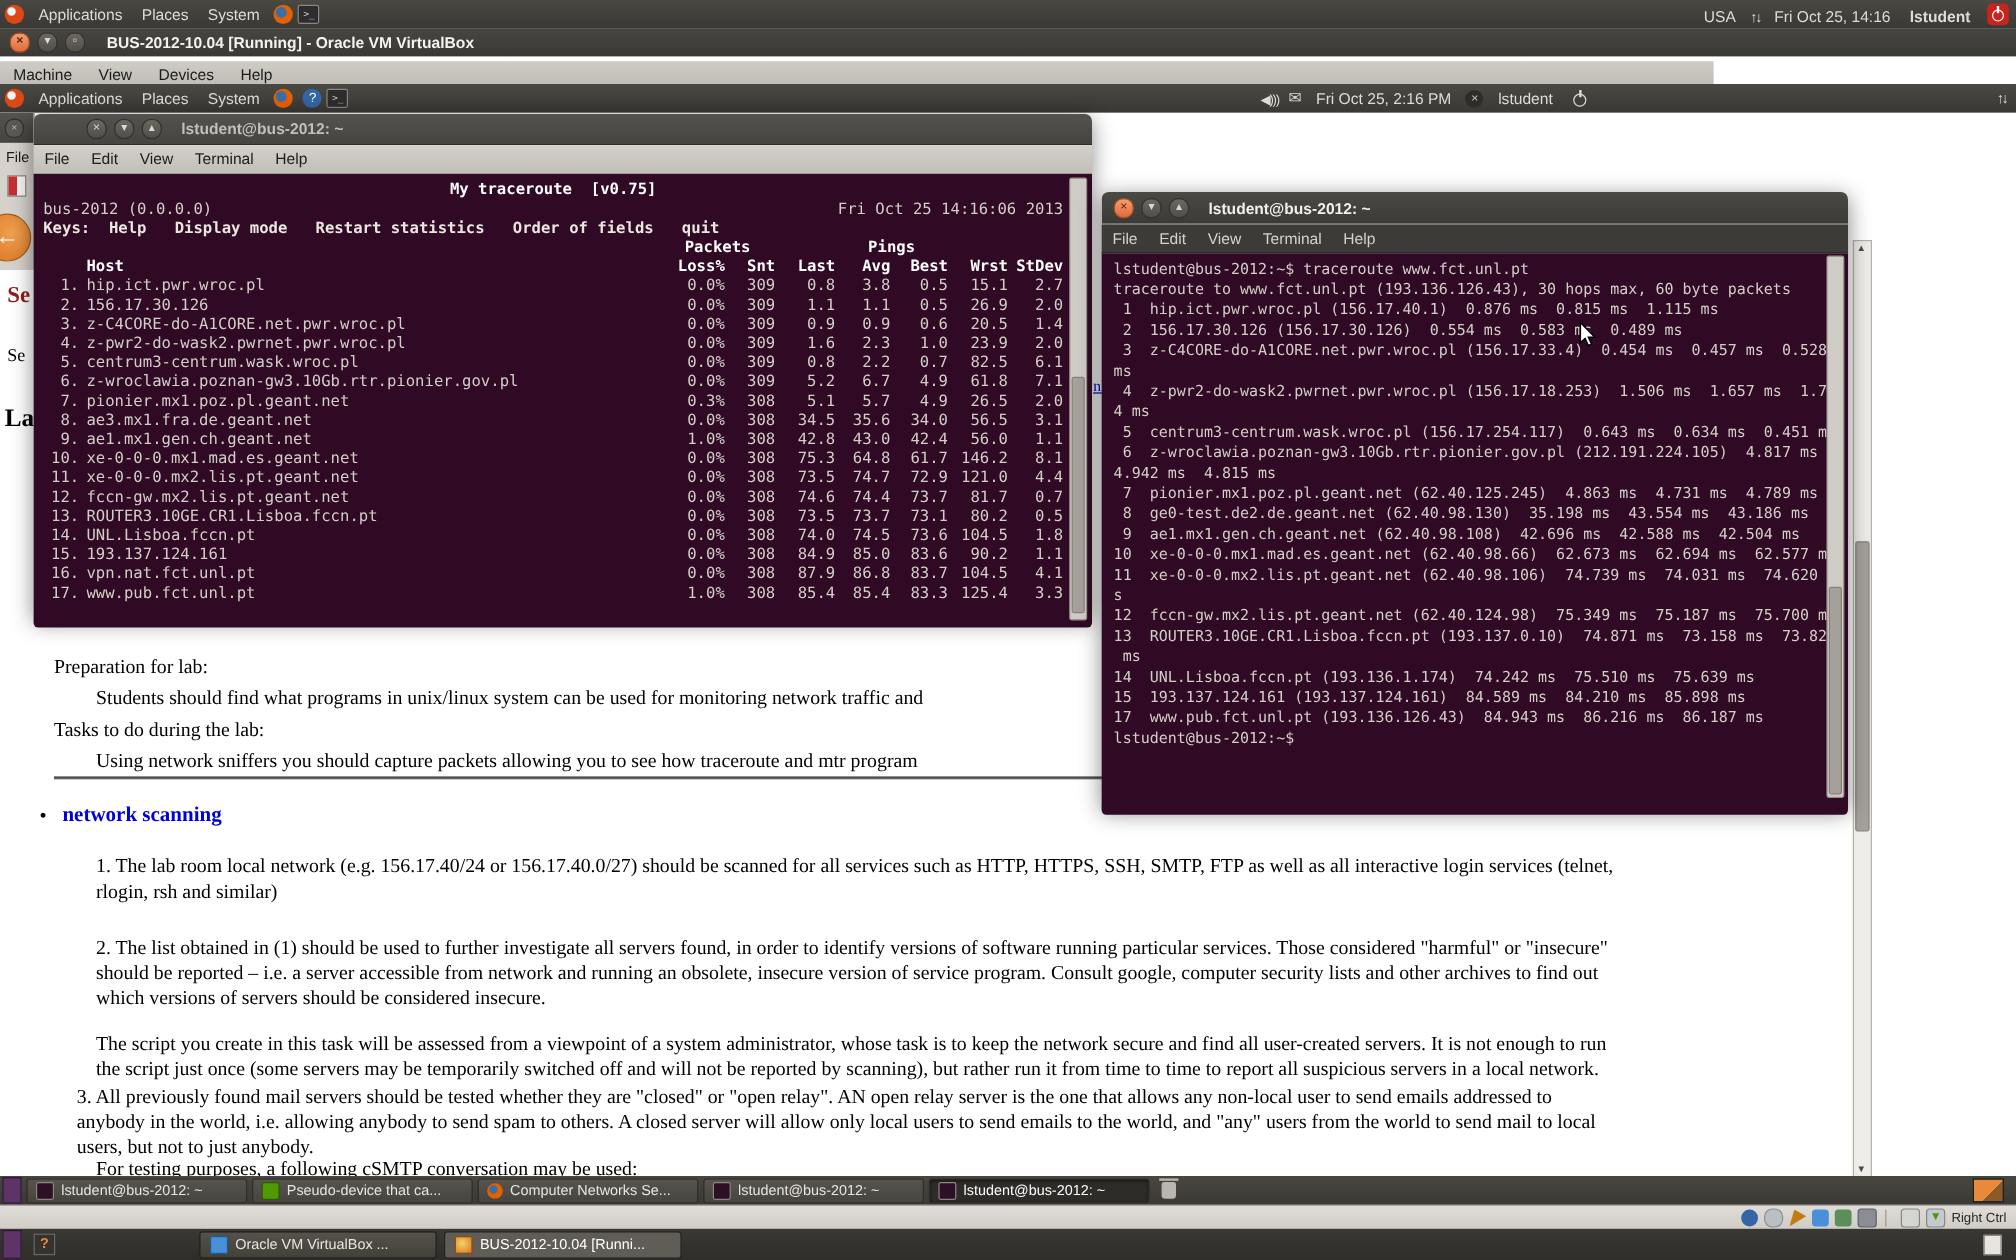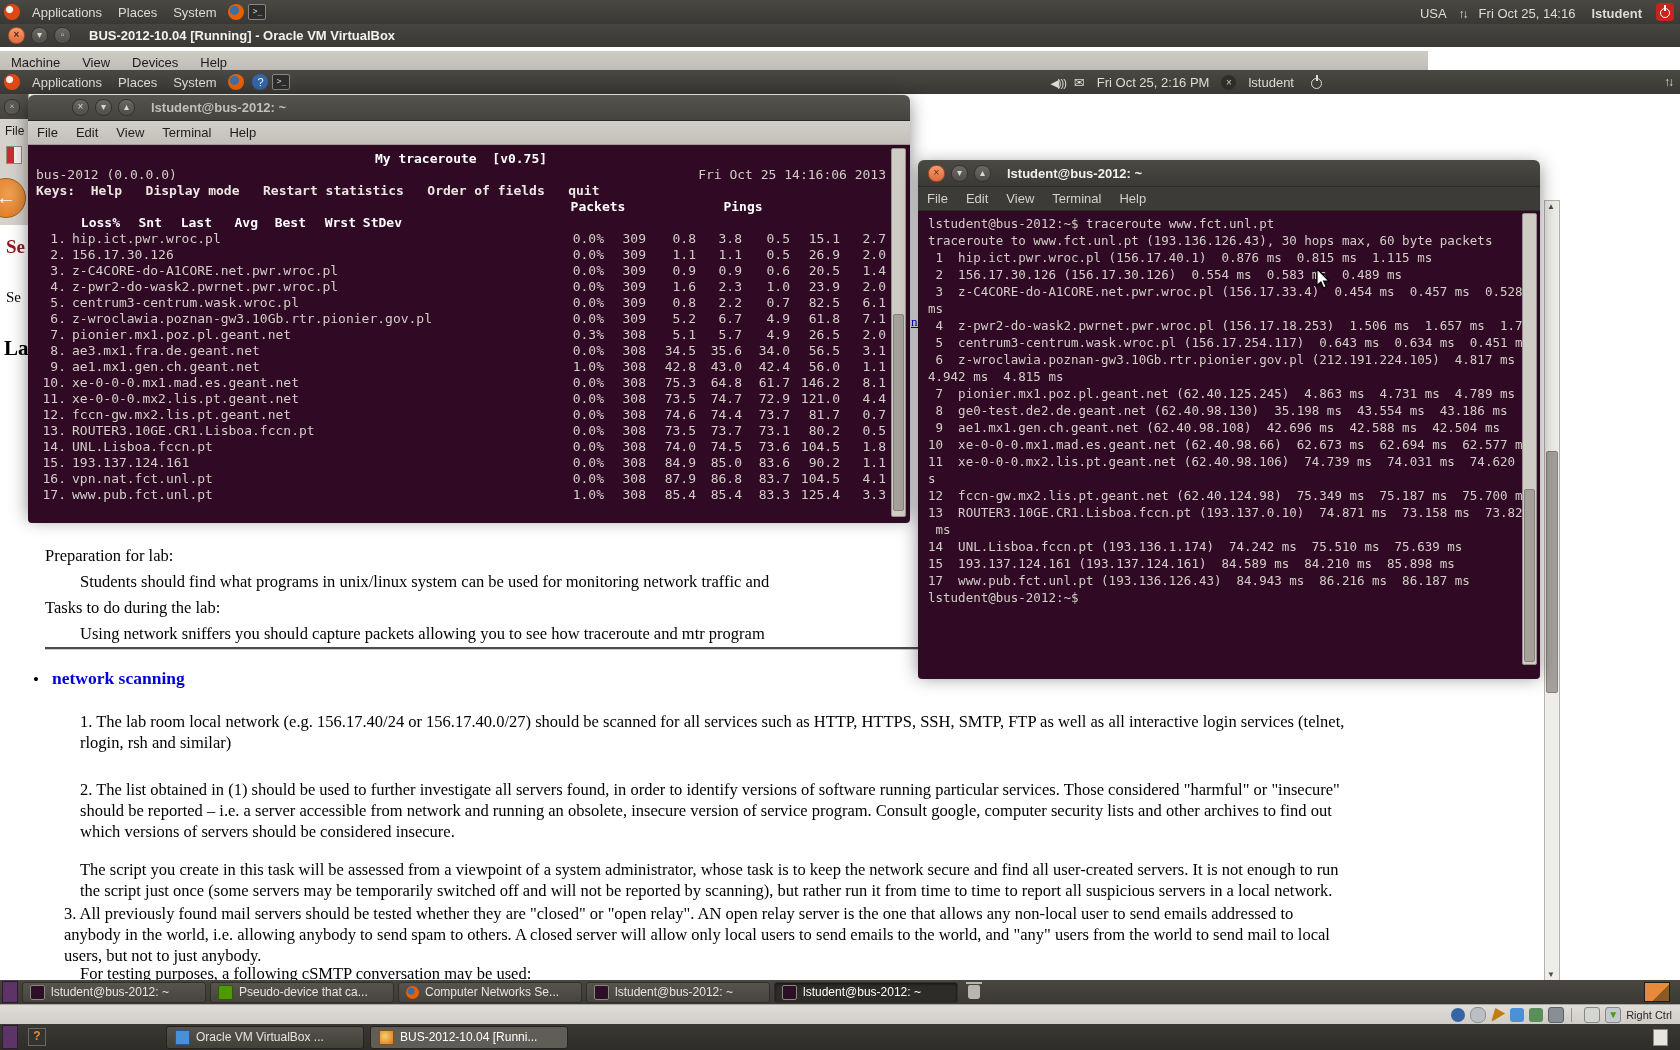--- a/index.html
+++ b/index.html
@@ -271,20 +271,21 @@
       <div class="mtr-row mtr-keys">Keys:  Help   Display mode   Restart statistics   Order of fields   quit</div>
       <div class="mtr-row">
         <span class="cN"></span><span class="cHost" style="flex:1"></span>
         <span class="grp" style="width:96px">Packets</span>
         <span class="cS c3"></span>
         <span class="grp" style="width:94px">Pings</span>
         <span class="cS" style="width:96px"></span>
       </div>
       <div class="mtr-row hdr">
         <span class="cN"></span>
+        <span class="cHost">Host</span>
         <span class="cS c1">Loss%</span>
         <span class="cS c2">Snt</span>
         <span class="cS c3">Last</span>
         <span class="cS c4">Avg</span>
         <span class="cS c5">Best</span>
         <span class="cS c6">Wrst</span>
         <span class="cS c7">StDev</span>
       </div>
       <div>
 
@@ -516,20 +517,21 @@
     <div class="termbody trace-body" style="height:464px">
       <div>
 
           <div class="trace-line">lstudent@bus-2012:~$ traceroute www.fct.unl.pt</div>
           <div class="trace-line">traceroute to www.fct.unl.pt (193.136.126.43), 30 hops max, 60 byte packets</div>
           <div class="trace-line"> 1  hip.ict.pwr.wroc.pl (156.17.40.1)  0.876 ms  0.815 ms  1.115 ms</div>
           <div class="trace-line"> 2  156.17.30.126 (156.17.30.126)  0.554 ms  0.583 ms  0.489 ms</div>
           <div class="trace-line"> 3  z-C4CORE-do-A1CORE.net.pwr.wroc.pl (156.17.33.4)  0.454 ms  0.457 ms  0.528</div>
           <div class="trace-line">ms</div>
           <div class="trace-line"> 4  z-pwr2-do-wask2.pwrnet.pwr.wroc.pl (156.17.18.253)  1.506 ms  1.657 ms  1.72</div>
+          <div class="trace-line">4 ms</div>
           <div class="trace-line"> 5  centrum3-centrum.wask.wroc.pl (156.17.254.117)  0.643 ms  0.634 ms  0.451 ms</div>
           <div class="trace-line"> 6  z-wroclawia.poznan-gw3.10Gb.rtr.pionier.gov.pl (212.191.224.105)  4.817 ms</div>
           <div class="trace-line">4.942 ms  4.815 ms</div>
           <div class="trace-line"> 7  pionier.mx1.poz.pl.geant.net (62.40.125.245)  4.863 ms  4.731 ms  4.789 ms</div>
           <div class="trace-line"> 8  ge0-test.de2.de.geant.net (62.40.98.130)  35.198 ms  43.554 ms  43.186 ms</div>
           <div class="trace-line"> 9  ae1.mx1.gen.ch.geant.net (62.40.98.108)  42.696 ms  42.588 ms  42.504 ms</div>
           <div class="trace-line">10  xe-0-0-0.mx1.mad.es.geant.net (62.40.98.66)  62.673 ms  62.694 ms  62.577 ms</div>
           <div class="trace-line">11  xe-0-0-0.mx2.lis.pt.geant.net (62.40.98.106)  74.739 ms  74.031 ms  74.620 m</div>
           <div class="trace-line">s</div>
           <div class="trace-line">12  fccn-gw.mx2.lis.pt.geant.net (62.40.124.98)  75.349 ms  75.187 ms  75.700 ms</div>

